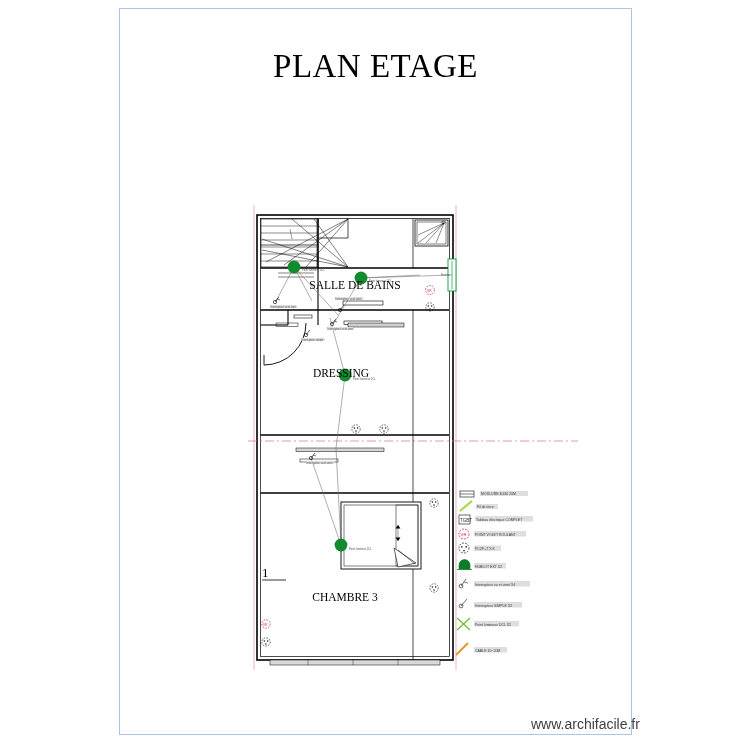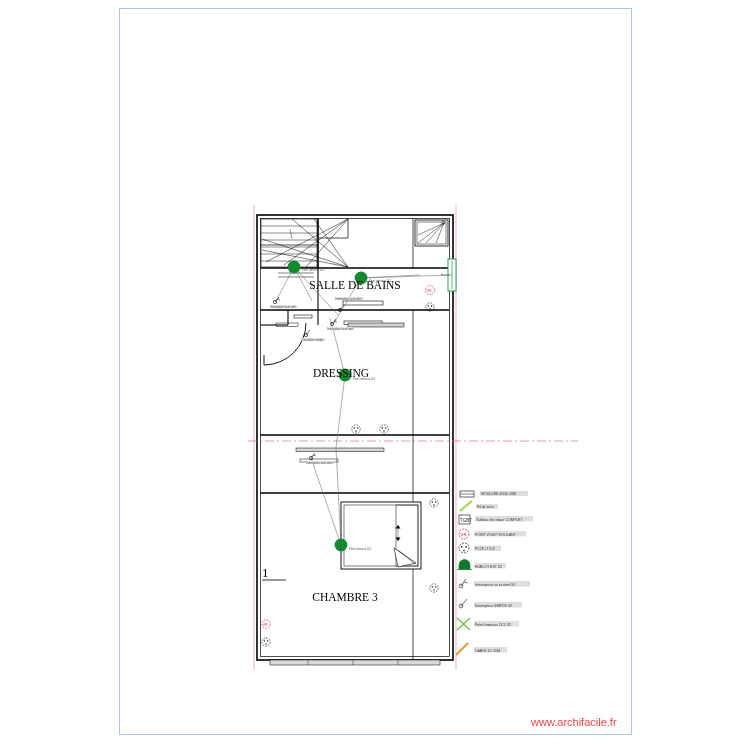--- a/index.html
+++ b/index.html
@@ -38,22 +38,22 @@
     font-size: 33px;
     letter-spacing: 0.5px;
     color: #000000;
     white-space: nowrap;
   }
   #watermark {
     position: absolute;
     left: 531px;
     top: 716px;
     font-family: "Liberation Sans", sans-serif;
-    font-size: 11px;
-    color: #ef4444;
+    font-size: 14px;
+    color: #404040;
   }
   #drawing {
     position: absolute;
     left: 248px;
     top: 205px;
     width: 330px;
     height: 465px;
   }
   svg { display: block; }
   .lbl-room {
@@ -77,20 +77,21 @@
     fill: #c2185b;
   }
 </style>
 </head>
 <body>
 
 <div id="page">
 
   <div id="page-frame"></div>
 
+  <div id="plan-title">PLAN ETAGE</div>
 
   <div id="drawing">
     <svg width="330" height="465" viewBox="0 0 330 465" xmlns="http://www.w3.org/2000/svg">
 
       <g>
         <rect x="9" y="10" width="196" height="445" fill="none" stroke="#000000" stroke-width="1.6"></rect>
         <rect x="12.5" y="13.5" width="189" height="438" fill="none" stroke="#000000" stroke-width="0.7"></rect>
       </g>
 
       <g>

